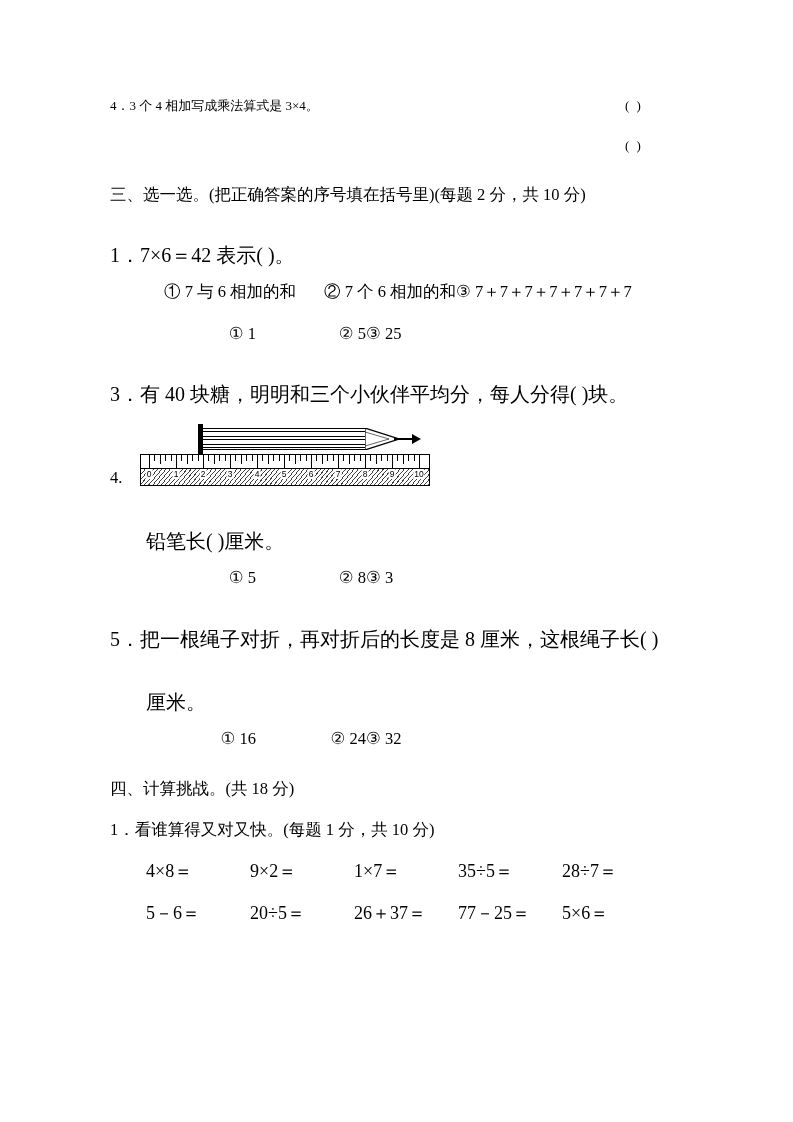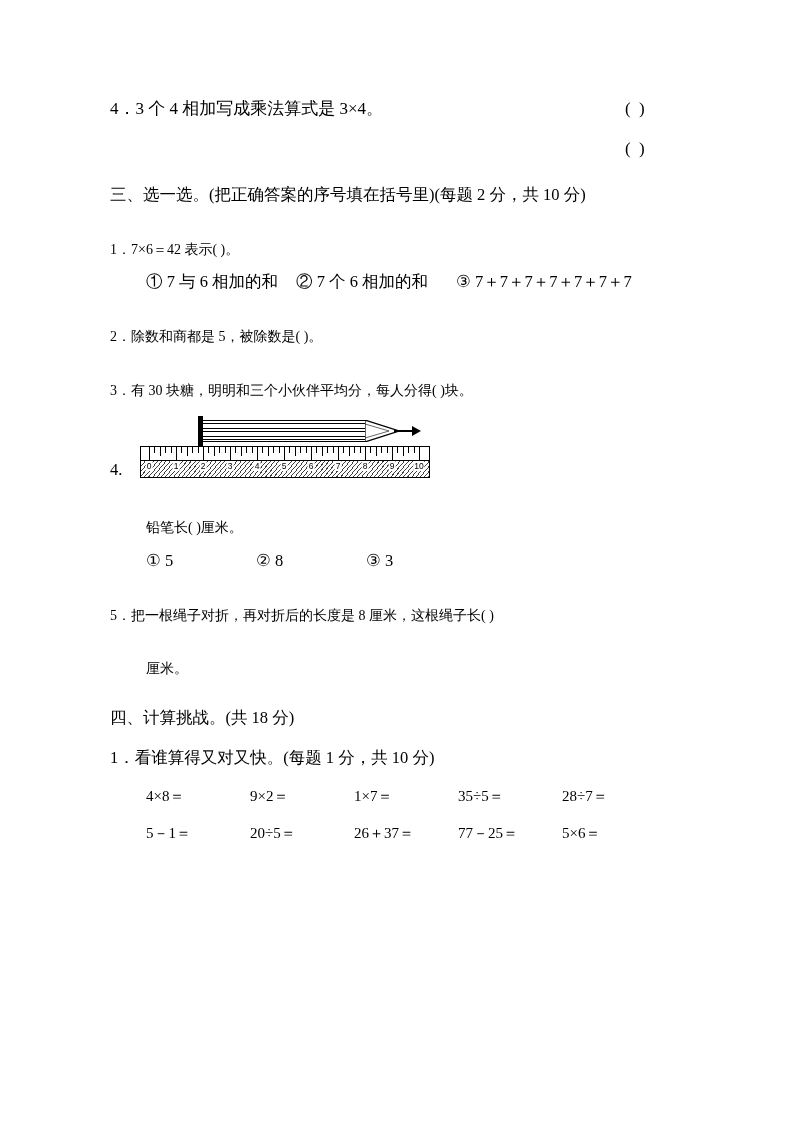--- a/index.html
+++ b/index.html
@@ -21,21 +21,21 @@
     width: 793px;
     height: 1122px;
   }
   .content {
     position: absolute;
     left: 110px;
     top: 96px;
     width: 580px;
   }
   .tf-row {
-    font-size: 17px;
+    font-size: 13px;
     line-height: 1.55;
     margin-bottom: 16px;
     position: relative;
     height: 24px;
   }
   .tf-text {
     position: absolute;
     left: 0;
     top: 0;
     white-space: nowrap;
@@ -47,35 +47,36 @@
     letter-spacing: 2px;
   }
   .section-head {
     font-size: 16.5px;
     line-height: 1.55;
     margin-top: 22px;
     margin-bottom: 18px;
     white-space: nowrap;
   }
   .q {
-    font-size: 14px;
+    font-size: 20px;
     line-height: 1.6;
     margin-bottom: 8px;
     white-space: nowrap;
     margin-top: 31px;
   }
   .opts {
     font-size: 16.5px;
     line-height: 1.6;
     margin-left: 36px;
     margin-bottom: 16px;
     white-space: nowrap;
   }
   .opts span.opt {
     display: inline-block;
+    text-align: right;
   }
   .opt-w1 { width: 110px; }
   .opt-w2 { width: 110px; }
   .indent {
     margin-left: 36px;
   }
   .calc-head {
     font-size: 16.5px;
     line-height: 1.6;
     margin-top: 24px;
@@ -83,21 +84,21 @@
     white-space: nowrap;
   }
   .calc-sub {
     font-size: 16.5px;
     line-height: 1.6;
     margin-bottom: 16px;
     white-space: nowrap;
   }
   .calc-grid {
     margin-left: 36px;
-    font-size: 15px;
+    font-size: 18px;
   }
   .calc-row {
     display: flex;
     margin-bottom: 18px;
   }
   .calc-cell {
     width: 104px;
     white-space: nowrap;
   }
   
@@ -251,26 +252,26 @@
 
     <div class="section-head">三、选一选。(把正确答案的序号填在括号里)(每题 2 分，共 10 分)</div>
 
     <div class="q">
       <span>1．</span><span>7×6＝42 表示(      )。</span>
     </div>
     <div class="opts">
       <span class="opt" style="width:150px">①  7 与 6 相加的和</span><span class="opt" style="width:160px">②  7 个 6 相加的和</span><span class="opt">③  7＋7＋7＋7＋7＋7＋7</span>
     </div>
 
+    <div class="opts">
+      <span class="opt opt-w1">①  1</span><span class="opt opt-w2">②  5</span><span class="opt">③  25</span>
+    </div>
+
     <div class="q">
-      <span>2．</span><span>除数和商都是 5，被除数是(      )。</span>
-    </div>
-
-    <div class="q">
-      <span>3．</span><span>有 30 块糖，明明和三个小伙伴平均分，每人分得(      )块。</span>
+      <span>3．</span><span>有 40 块糖，明明和三个小伙伴平均分，每人分得(      )块。</span>
     </div>
 
     <div class="figure-block">
       <span class="q4-label">4.</span>
       <div class="ruler-wrap">
         <div class="pencil">
           <div class="pencil-body"></div>
           <div class="pencil-end"></div>
           <div class="pencil-tip"></div>
           <svg class="pencil-tip-outline" viewBox="0 0 34 22">
@@ -358,34 +359,37 @@
     <div class="opts">
       <span class="opt opt-w1">①  5</span><span class="opt opt-w2">②  8</span><span class="opt">③  3</span>
     </div>
 
     <div class="q">
       <span>5．</span><span>把一根绳子对折，再对折后的长度是 8 厘米，这根绳子长(      )</span>
     </div>
     <div class="q indent">
       <span>厘米。</span>
     </div>
+    <div class="opts">
+      <span class="opt opt-w1">①  16</span><span class="opt opt-w2">②  24</span><span class="opt">③  32</span>
+    </div>
 
     <div class="calc-head">四、计算挑战。(共 18 分)</div>
     <div class="calc-sub">1．看谁算得又对又快。(每题 1 分，共 10 分)</div>
 
     <div class="calc-grid">
       <div class="calc-row">
         <span class="calc-cell">4×8＝</span>
         <span class="calc-cell">9×2＝</span>
         <span class="calc-cell">1×7＝</span>
         <span class="calc-cell">35÷5＝</span>
         <span class="calc-cell">28÷7＝</span>
       </div>
       <div class="calc-row">
-        <span class="calc-cell">5－1＝</span>
+        <span class="calc-cell">5－6＝</span>
         <span class="calc-cell">20÷5＝</span>
         <span class="calc-cell">26＋37＝</span>
         <span class="calc-cell">77－25＝</span>
         <span class="calc-cell">5×6＝</span>
       </div>
     </div>
 
   </div>
 </div>
 

